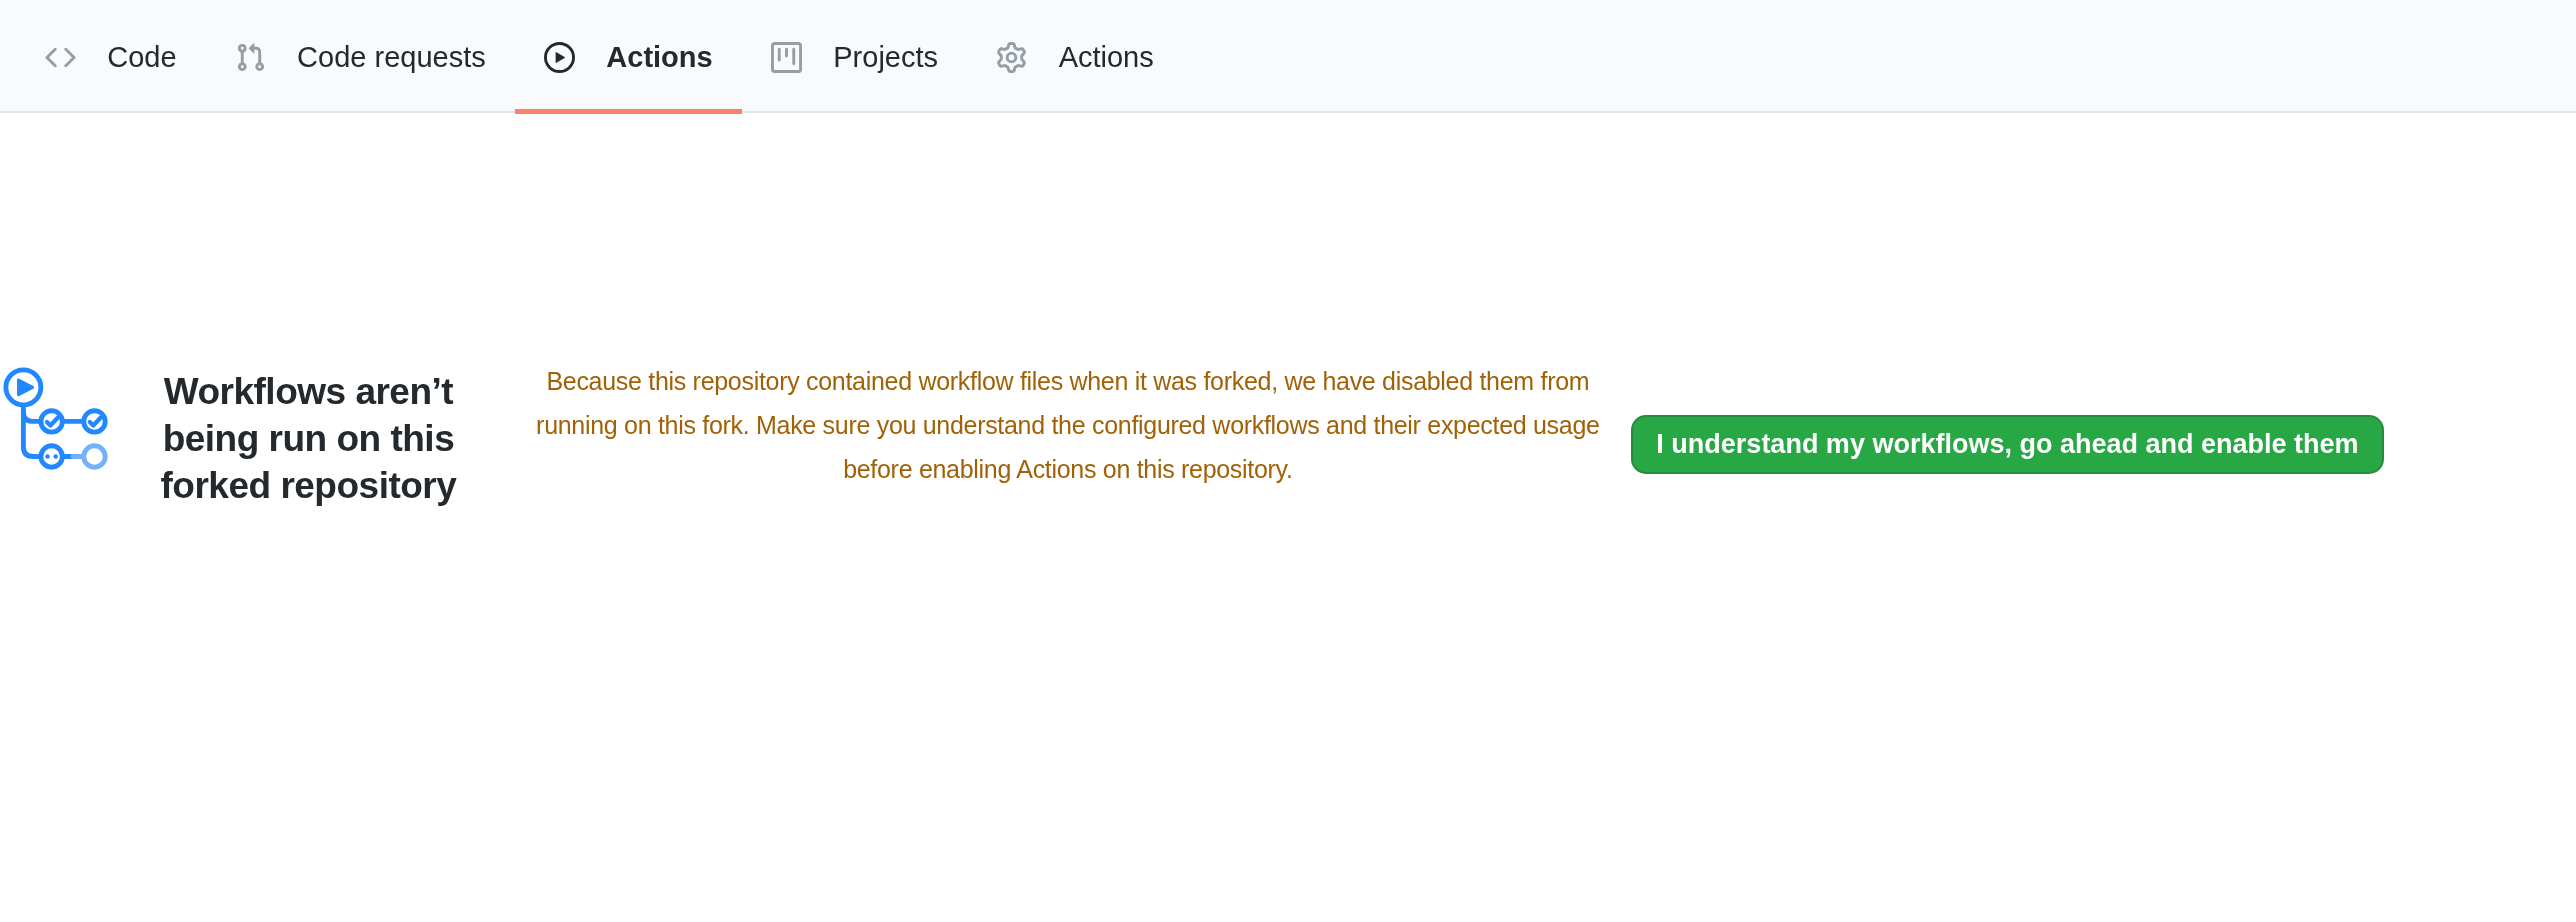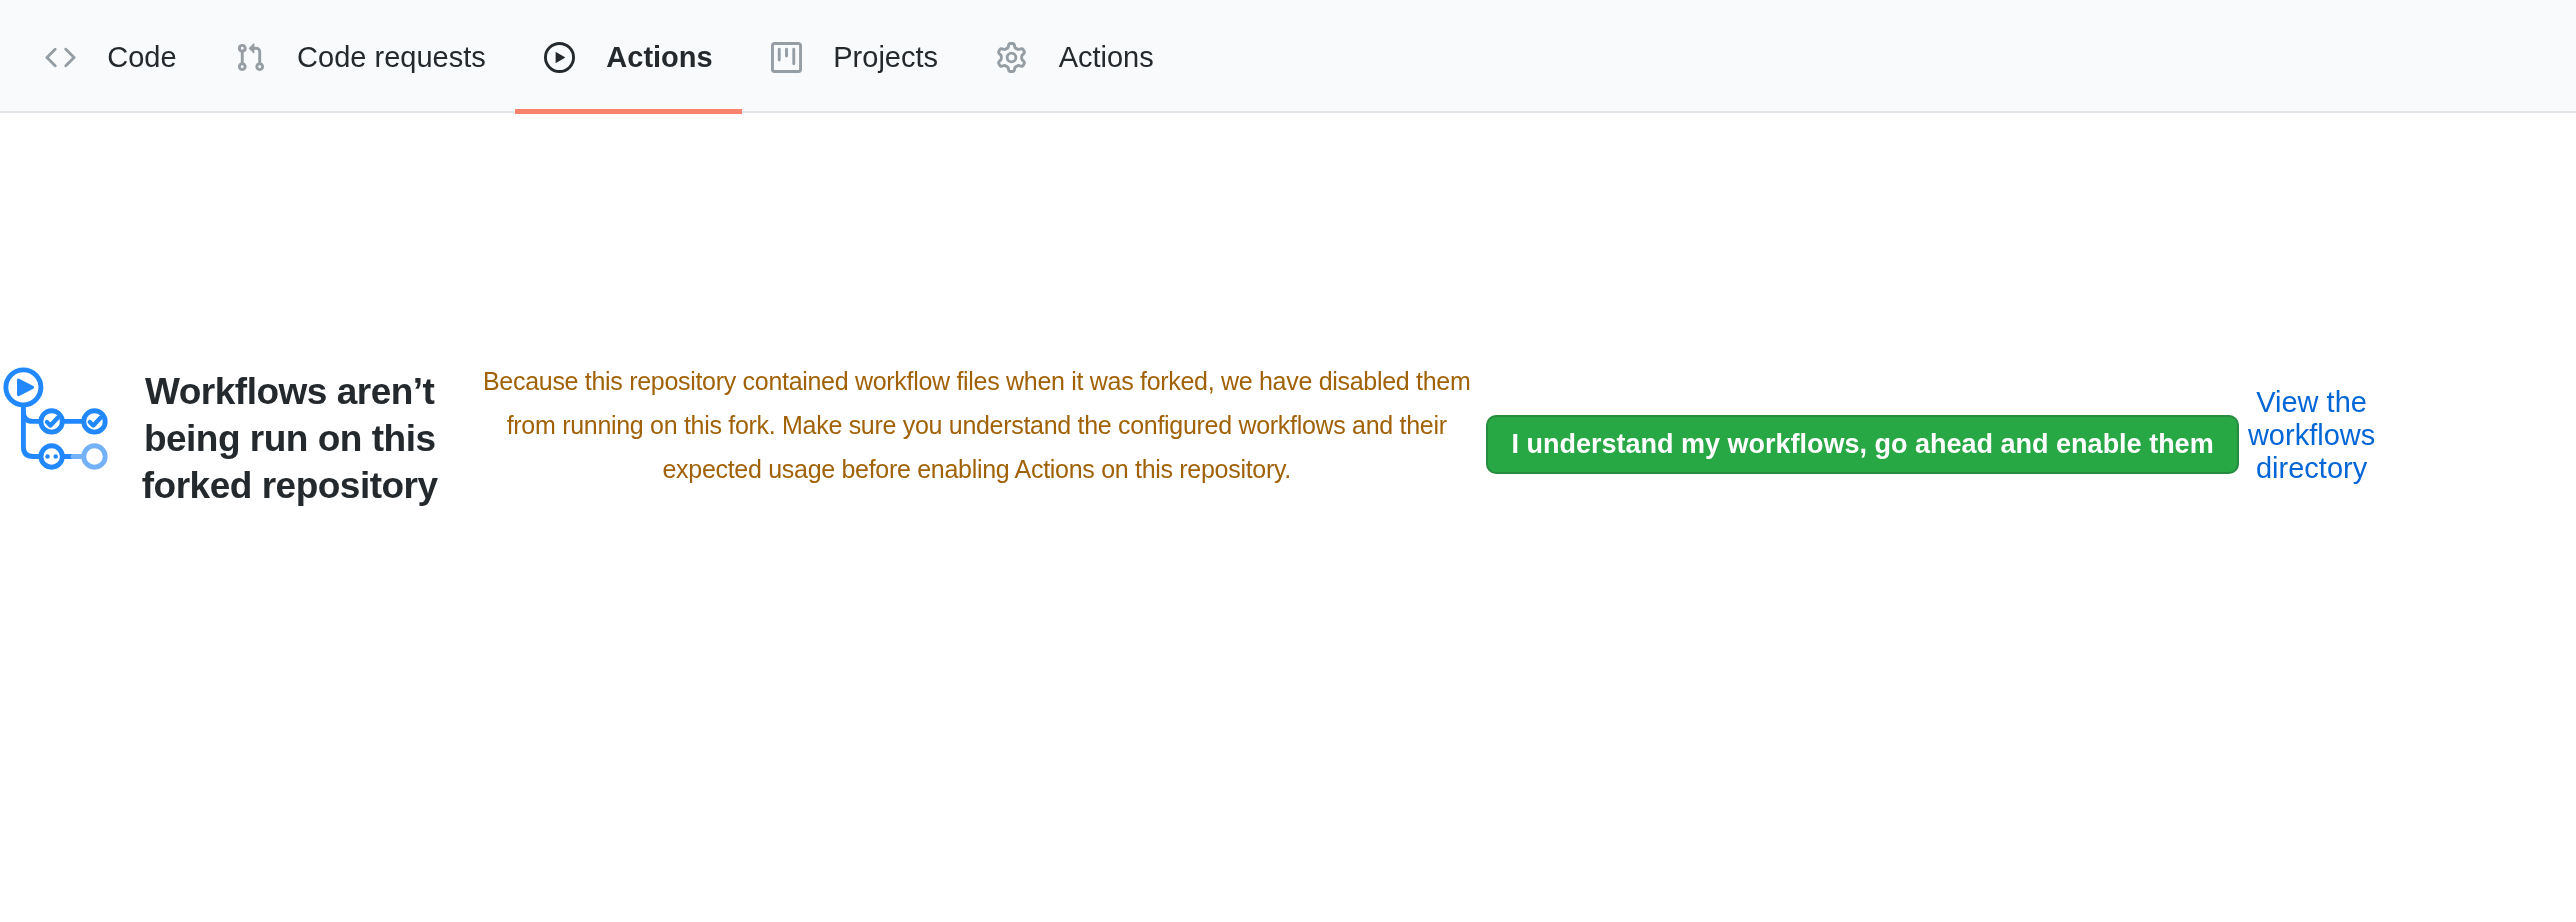--- a/index.html
+++ b/index.html
@@ -68,21 +68,21 @@
   .enable-btn {
     margin-top: 51px;
     height: 59px;
     padding: 0 23.5px;
     background: #28a745;
     color: #ffffff;
     font-family: inherit;
     font-size: 27px;
     font-weight: bold;
     border: 2px solid rgba(27,31,35,0.2);
-    border-radius: 10px;
+    border-radius: 15px;
     cursor: pointer;
     white-space: nowrap;
   }
   .wf-link {
     margin-top: 33px;
     font-size: 29px;
     color: #0366d6;
     text-decoration: none;
     cursor: pointer;
   }
@@ -164,16 +164,15 @@
       <circle cx="97" cy="96" r="11" stroke="#74b1f9" stroke-width="5"></circle>
     </svg>
   </div>
 
   <h2 class="title">Workflows aren’t being run on this forked repository</h2>
 
   <p class="desc">Because this repository contained workflow files when it was forked, we have disabled them from running on this fork. Make sure you understand the configured workflows and their expected usage before enabling Actions on this repository.</p>
 
   <button class="enable-btn">I understand my workflows, go ahead and enable them</button>
 
-  <a class="wf-link">View the workflows directory</a>
 
 </main>
 
 
 </body></html>

